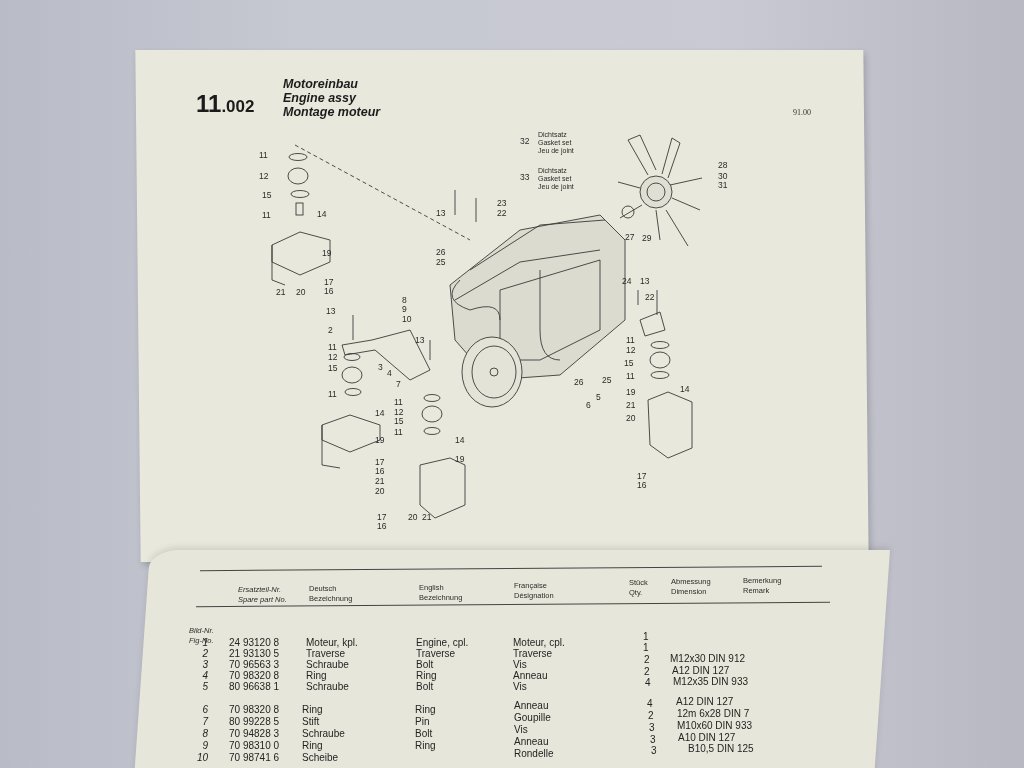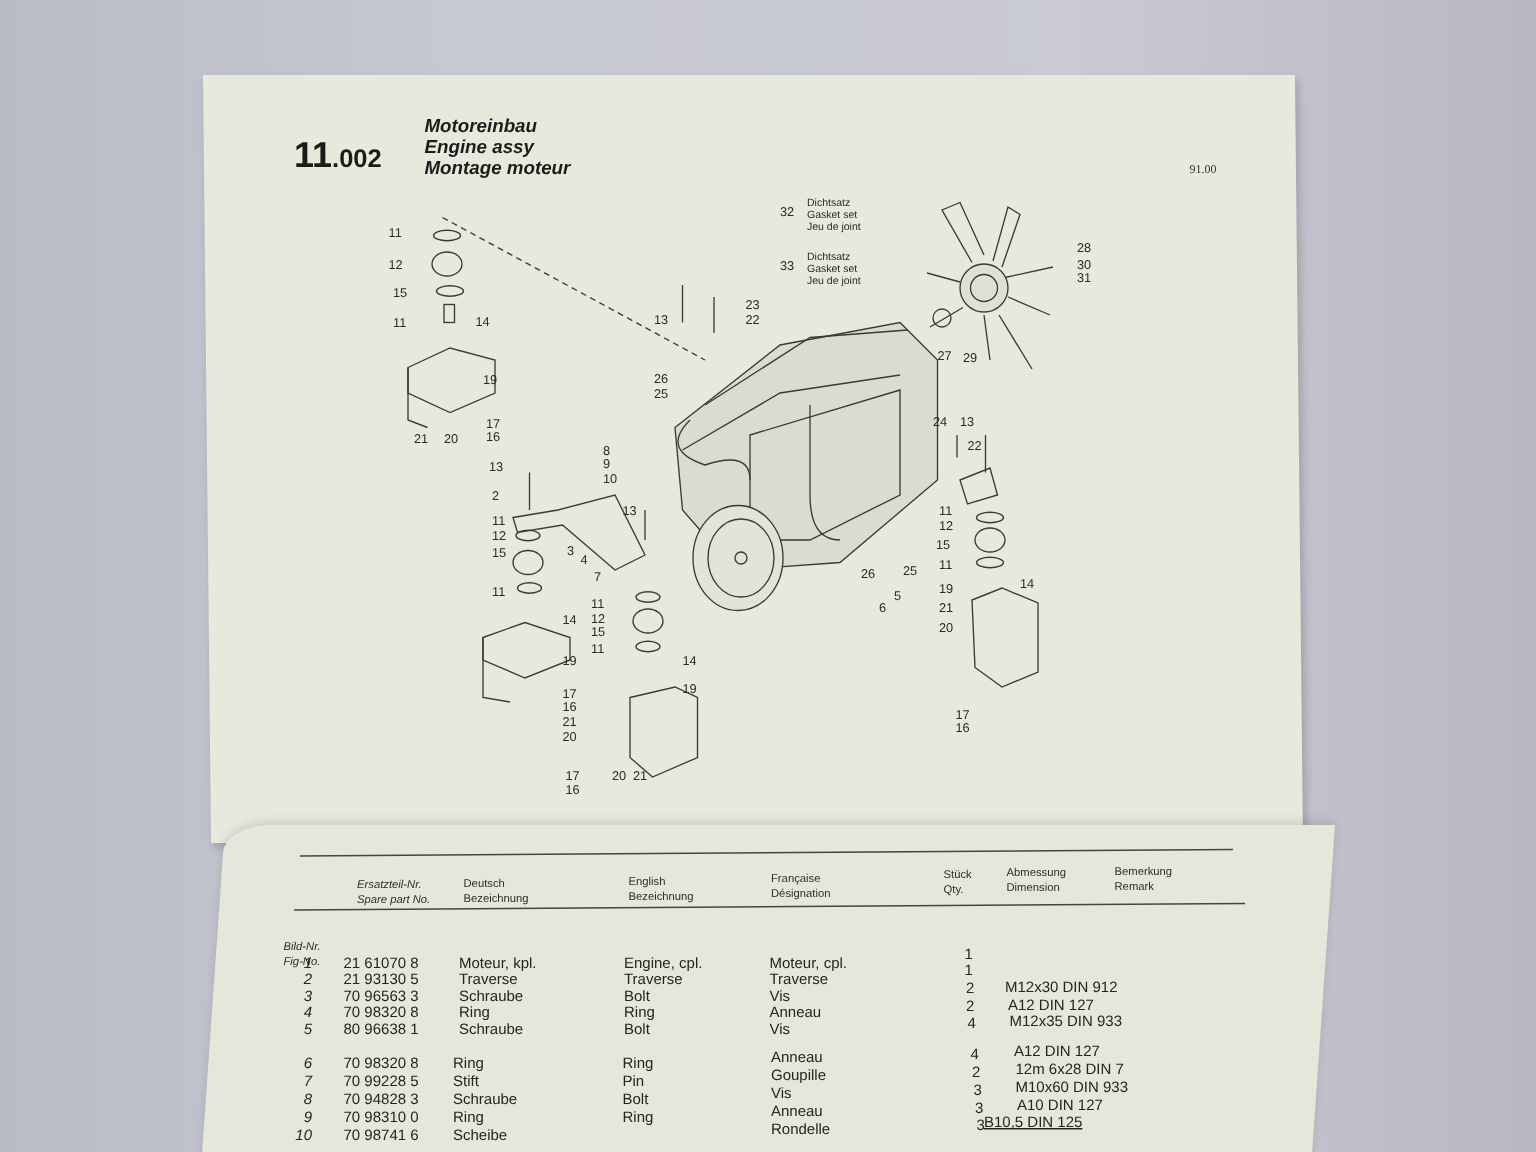--- a/index.html
+++ b/index.html
@@ -220,21 +220,21 @@
     <div>Dimension</div>
   </div>
 <div class="th" style="left:743px; top:576px;">
     <div>Bemerkung</div>
     <div>Remark</div>
   </div>
 
 <div>
   <div class="row" style="top:637px;">
     <span class="row c-fig" style="left:186px;">1</span>
-    <span class="row" style="left:229px;">21 61070 8</span>
+    <span class="row" style="left:229px;">24 93120 8</span>
     <span class="row" style="left:306px;">Moteur, kpl.</span>
     <span class="row" style="left:416px;">Engine, cpl.</span>
     <span class="row" style="left:513px;">Moteur, cpl.</span>
     <span class="row" style="left:643px; top:-6px;">1</span>
   </div>
   <div class="row" style="top:648px;">
     <span class="row c-fig" style="left:186px;">2</span>
     <span class="row" style="left:229px;">21 93130 5</span>
     <span class="row" style="left:306px;">Traverse</span>
     <span class="row" style="left:416px;">Traverse</span>
@@ -273,21 +273,21 @@
     <span class="row c-fig" style="left:186px;">6</span>
     <span class="row" style="left:229px;">70 98320 8</span>
     <span class="row" style="left:302px;">Ring</span>
     <span class="row" style="left:415px;">Ring</span>
     <span class="row" style="left:514px; top:-4px;">Anneau</span>
     <span class="row" style="left:647px; top:-6px;">4</span>
     <span class="row" style="left:676px; top:-8px;">A12 DIN 127</span>
   </div>
   <div class="row" style="top:716px;">
     <span class="row c-fig" style="left:186px;">7</span>
-    <span class="row" style="left:229px;">70 99228 5</span>
+    <span class="row" style="left:229px;">80 99228 5</span>
     <span class="row" style="left:302px;">Stift</span>
     <span class="row" style="left:415px;">Pin</span>
     <span class="row" style="left:514px; top:-4px;">Goupille</span>
     <span class="row" style="left:648px; top:-6px;">2</span>
     <span class="row" style="left:677px; top:-8px;">12m 6x28 DIN 7</span>
   </div>
   <div class="row" style="top:728px;">
     <span class="row c-fig" style="left:186px;">8</span>
     <span class="row" style="left:229px;">70 94828 3</span>
     <span class="row" style="left:302px;">Schraube</span>
@@ -305,15 +305,15 @@
     <span class="row" style="left:650px; top:-6px;">3</span>
     <span class="row" style="left:678px; top:-8px;">A10 DIN 127</span>
   </div>
   <div class="row" style="top:752px;">
     <span class="row c-fig" style="left:186px;">10</span>
     <span class="row" style="left:229px;">70 98741 6</span>
     <span class="row" style="left:302px;">Scheibe</span>
     <span class="row" style="left:422px;margin-top:42px;">Washer</span>
     <span class="row" style="left:514px; top:-4px;">Rondelle</span>
     <span class="row" style="left:651px; top:-7px;">3</span>
-    <span class="row" style="left:656px; top:-9px;text-decoration:underline;">B10,5 DIN 125</span>
+    <span class="row" style="left:688px; top:-9px;">B10,5 DIN 125</span>
   </div>
 </div>
 
 </body></html>

